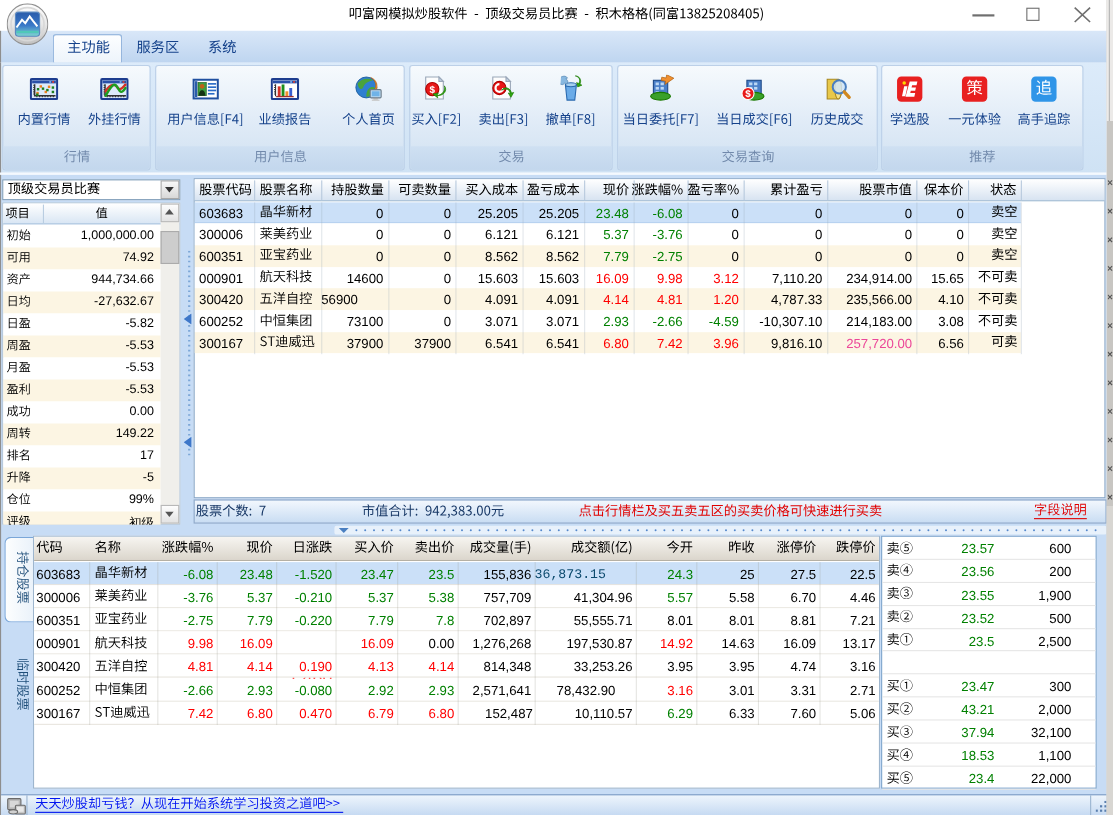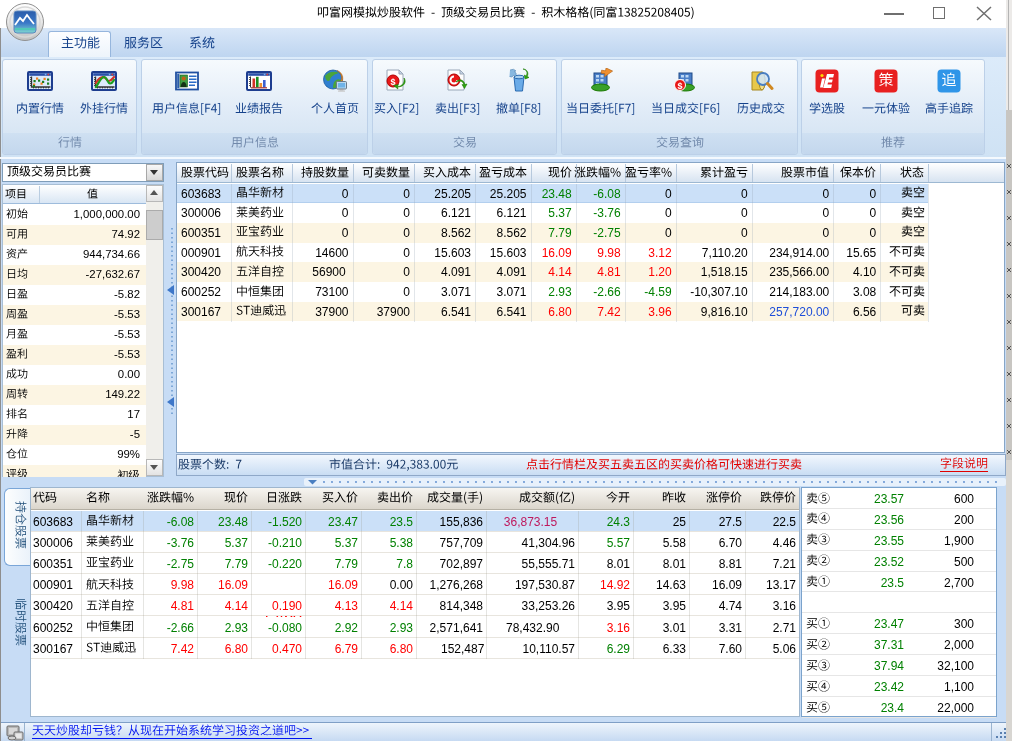--- a/index.html
+++ b/index.html
@@ -821,28 +821,28 @@
     <div style="position:absolute;left:177px;top:262.29999999999995px;width:751px;height:19.7px;background:#fcf5e3;"></div>
     <div style="position:absolute;left:181px;top:265.29999999999995px;width:60px;text-align:left;font-size:12px;color:#000;font-family:'Liberation Sans',sans-serif;line-height:normal;">300420</div>
     <div style="position:absolute;left:236px;top:264.79999999999995px;"><svg width="48" height="15">
         <g transform="translate(0,10.6) scale(0.01200,-0.01200)" fill="#000000">
           <use href="#g9c" x="0"></use>
           <use href="#g9d" x="1000"></use>
           <use href="#g9e" x="2000"></use>
           <use href="#g9f" x="3000"></use>
         </g>
       </svg></div>
-    <div style="position:absolute;left:292px;top:265.29999999999995px;width:74px;text-align:center;font-size:12px;color:#000000;font-family:'Liberation Sans',sans-serif;line-height:normal;">56900</div>
+    <div style="position:absolute;left:292px;top:265.29999999999995px;width:74px;text-align:left;font-size:12px;color:#000000;font-family:'Liberation Sans',sans-serif;line-height:normal;">56900</div>
     <div style="position:absolute;left:352.5px;top:265.29999999999995px;width:57.5px;text-align:right;font-size:12px;color:#000000;font-family:'Liberation Sans',sans-serif;line-height:normal;">0</div>
     <div style="position:absolute;left:414px;top:265.29999999999995px;width:57px;text-align:right;font-size:12px;color:#000000;font-family:'Liberation Sans',sans-serif;line-height:normal;">4.091</div>
     <div style="position:absolute;left:475px;top:265.29999999999995px;width:51.5px;text-align:right;font-size:12px;color:#000000;font-family:'Liberation Sans',sans-serif;line-height:normal;">4.091</div>
     <div style="position:absolute;left:530.5px;top:265.29999999999995px;width:41.200000000000045px;text-align:right;font-size:12px;color:#ff0000;font-family:'Liberation Sans',sans-serif;line-height:normal;">4.14</div>
     <div style="position:absolute;left:575.7px;top:265.29999999999995px;width:44.89999999999998px;text-align:right;font-size:12px;color:#ff0000;font-family:'Liberation Sans',sans-serif;line-height:normal;">4.81</div>
     <div style="position:absolute;left:624.6px;top:265.29999999999995px;width:47.10000000000002px;text-align:right;font-size:12px;color:#ff0000;font-family:'Liberation Sans',sans-serif;line-height:normal;">1.20</div>
-    <div style="position:absolute;left:675.7px;top:265.29999999999995px;width:71.89999999999998px;text-align:right;font-size:12px;color:#000000;font-family:'Liberation Sans',sans-serif;line-height:normal;">1,518.15</div>
+    <div style="position:absolute;left:675.7px;top:265.29999999999995px;width:71.89999999999998px;text-align:right;font-size:12px;color:#000000;font-family:'Liberation Sans',sans-serif;line-height:normal;">4,787.33</div>
     <div style="position:absolute;left:751.6px;top:265.29999999999995px;width:77.69999999999993px;text-align:right;font-size:12px;color:#000000;font-family:'Liberation Sans',sans-serif;line-height:normal;">235,566.00</div>
     <div style="position:absolute;left:833.3px;top:265.29999999999995px;width:43.0px;text-align:right;font-size:12px;color:#000000;font-family:'Liberation Sans',sans-serif;line-height:normal;padding-left:16px;">4.10</div>
     <div style="position:absolute;left:889.0px;top:264.79999999999995px;"><svg width="36" height="15">
         <g transform="translate(0,10.6) scale(0.01200,-0.01200)" fill="#000000">
           <use href="#g9b" x="0"></use>
           <use href="#g7b" x="1000"></use>
           <use href="#g41" x="2000"></use>
         </g>
       </svg></div>
     <div style="position:absolute;left:177px;top:281.99999999999994px;width:751px;height:19.7px;background:#ffffff;"></div>
@@ -884,21 +884,21 @@
         </g>
       </svg></div>
     <div style="position:absolute;left:292px;top:304.69999999999993px;width:56.5px;text-align:right;font-size:12px;color:#000000;font-family:'Liberation Sans',sans-serif;line-height:normal;">37900</div>
     <div style="position:absolute;left:352.5px;top:304.69999999999993px;width:57.5px;text-align:right;font-size:12px;color:#000000;font-family:'Liberation Sans',sans-serif;line-height:normal;">37900</div>
     <div style="position:absolute;left:414px;top:304.69999999999993px;width:57px;text-align:right;font-size:12px;color:#000000;font-family:'Liberation Sans',sans-serif;line-height:normal;">6.541</div>
     <div style="position:absolute;left:475px;top:304.69999999999993px;width:51.5px;text-align:right;font-size:12px;color:#000000;font-family:'Liberation Sans',sans-serif;line-height:normal;">6.541</div>
     <div style="position:absolute;left:530.5px;top:304.69999999999993px;width:41.200000000000045px;text-align:right;font-size:12px;color:#ff0000;font-family:'Liberation Sans',sans-serif;line-height:normal;">6.80</div>
     <div style="position:absolute;left:575.7px;top:304.69999999999993px;width:44.89999999999998px;text-align:right;font-size:12px;color:#ff0000;font-family:'Liberation Sans',sans-serif;line-height:normal;">7.42</div>
     <div style="position:absolute;left:624.6px;top:304.69999999999993px;width:47.10000000000002px;text-align:right;font-size:12px;color:#ff0000;font-family:'Liberation Sans',sans-serif;line-height:normal;">3.96</div>
     <div style="position:absolute;left:675.7px;top:304.69999999999993px;width:71.89999999999998px;text-align:right;font-size:12px;color:#000000;font-family:'Liberation Sans',sans-serif;line-height:normal;">9,816.10</div>
-    <div style="position:absolute;left:751.6px;top:304.69999999999993px;width:77.69999999999993px;text-align:right;font-size:12px;color:#1d4ed8;font-family:'Liberation Sans',sans-serif;line-height:normal;">257,720.00</div>
+    <div style="position:absolute;left:751.6px;top:304.69999999999993px;width:77.69999999999993px;text-align:right;font-size:12px;color:#ec4899;font-family:'Liberation Sans',sans-serif;line-height:normal;">257,720.00</div>
     <div style="position:absolute;left:833.3px;top:304.69999999999993px;width:43.0px;text-align:right;font-size:12px;color:#000000;font-family:'Liberation Sans',sans-serif;line-height:normal;">6.56</div>
     <div style="position:absolute;left:901.0px;top:304.19999999999993px;"><svg width="24" height="15">
         <g transform="translate(0,10.6) scale(0.01200,-0.01200)" fill="#000000">
           <use href="#g7b" x="0"></use>
           <use href="#g41" x="1000"></use>
         </g>
       </svg></div>
     <div style="position:absolute;left:231px;top:183.5px;width:1px;height:138px;background:rgba(150,165,180,0.28);"></div>
     <div style="position:absolute;left:292px;top:183.5px;width:1px;height:138px;background:rgba(150,165,180,0.28);"></div>
     <div style="position:absolute;left:352.5px;top:183.5px;width:1px;height:138px;background:rgba(150,165,180,0.28);"></div>
@@ -1190,21 +1190,21 @@
           <use href="#g8e" x="2000"></use>
           <use href="#g8f" x="3000"></use>
         </g>
       </svg></div>
     <div style="position:absolute;left:143px;top:514.5px;width:51px;text-align:right;font-size:12px;color:#008000;font-family:'Liberation Sans',sans-serif;line-height:normal;">-6.08</div>
     <div style="position:absolute;left:197px;top:514.5px;width:51px;text-align:right;font-size:12px;color:#008000;font-family:'Liberation Sans',sans-serif;line-height:normal;">23.48</div>
     <div style="position:absolute;left:251px;top:514.5px;width:51px;text-align:right;font-size:12px;color:#008000;font-family:'Liberation Sans',sans-serif;line-height:normal;">-1.520</div>
     <div style="position:absolute;left:305px;top:514.5px;width:53px;text-align:right;font-size:12px;color:#008000;font-family:'Liberation Sans',sans-serif;line-height:normal;">23.47</div>
     <div style="position:absolute;left:361px;top:514.5px;width:52px;text-align:right;font-size:12px;color:#008000;font-family:'Liberation Sans',sans-serif;line-height:normal;">23.5</div>
     <div style="position:absolute;left:416px;top:514.5px;width:67px;text-align:right;font-size:12px;color:#000000;font-family:'Liberation Sans',sans-serif;line-height:normal;">155,836</div>
-    <div style="position:absolute;left:486px;top:514.5px;width:89px;text-align:center;font-size:12px;color:#be185d;font-family:Liberation Sans, sans-serif;line-height:normal;">36,873.15</div>
+    <div style="position:absolute;left:486px;top:514.5px;width:89px;text-align:left;font-size:12px;color:#0c4a6e;font-family:Liberation Mono, monospace;line-height:normal;">36,873.15</div>
     <div style="position:absolute;left:578px;top:514.5px;width:52px;text-align:right;font-size:12px;color:#008000;font-family:'Liberation Sans',sans-serif;line-height:normal;">24.3</div>
     <div style="position:absolute;left:633px;top:514.5px;width:53px;text-align:right;font-size:12px;color:#000000;font-family:'Liberation Sans',sans-serif;line-height:normal;">25</div>
     <div style="position:absolute;left:689px;top:514.5px;width:53px;text-align:right;font-size:12px;color:#000000;font-family:'Liberation Sans',sans-serif;line-height:normal;">27.5</div>
     <div style="position:absolute;left:745px;top:514.5px;width:51px;text-align:right;font-size:12px;color:#000000;font-family:'Liberation Sans',sans-serif;line-height:normal;">22.5</div>
     <div style="position:absolute;left:31px;top:531.7px;width:768px;height:21.2px;background:#ffffff;border-bottom:1px solid #e8e5de;"></div>
     <div style="position:absolute;left:33px;top:535.7px;width:60px;text-align:left;font-size:12px;color:#000;font-family:'Liberation Sans',sans-serif;line-height:normal;">300006</div>
     <div style="position:absolute;left:86px;top:535.2px;"><svg width="48" height="15">
         <g transform="translate(0,10.6) scale(0.01200,-0.01200)" fill="#000000">
           <use href="#g91" x="0"></use>
           <use href="#g92" x="1000"></use>
@@ -1379,57 +1379,57 @@
     <div style="position:absolute;left:840px;top:554.6999999999999px;width:64px;text-align:right;font-size:12px;color:#008000;font-family:'Liberation Sans',sans-serif;line-height:normal;">23.52</div>
     <div style="position:absolute;left:910px;top:554.6999999999999px;width:64px;text-align:right;font-size:12px;color:#000;font-family:'Liberation Sans',sans-serif;line-height:normal;">500</div>
     <div style="position:absolute;left:802px;top:571.5999999999999px;width:194px;height:20.9px;border-bottom:1px solid #e6e6e6;"></div>
     <div style="position:absolute;left:806px;top:575.0999999999999px;"><svg width="24" height="15">
         <g transform="translate(0,10.6) scale(0.01200,-0.01200)" fill="#000000">
           <use href="#gc7" x="0"></use>
           <use href="#gcc" x="1000"></use>
         </g>
       </svg></div>
     <div style="position:absolute;left:840px;top:575.5999999999999px;width:64px;text-align:right;font-size:12px;color:#008000;font-family:'Liberation Sans',sans-serif;line-height:normal;">23.5</div>
-    <div style="position:absolute;left:910px;top:575.5999999999999px;width:64px;text-align:right;font-size:12px;color:#000;font-family:'Liberation Sans',sans-serif;line-height:normal;">2,700</div>
+    <div style="position:absolute;left:910px;top:575.5999999999999px;width:64px;text-align:right;font-size:12px;color:#000;font-family:'Liberation Sans',sans-serif;line-height:normal;">2,500</div>
     <div style="position:absolute;left:802px;top:592.4999999999999px;width:194px;height:20.9px;border-bottom:1px solid #e6e6e6;"></div>
     <div style="position:absolute;left:802px;top:613.3999999999999px;width:194px;height:20.9px;border-bottom:1px solid #e6e6e6;"></div>
     <div style="position:absolute;left:806px;top:616.8999999999999px;"><svg width="24" height="15">
         <g transform="translate(0,10.6) scale(0.01200,-0.01200)" fill="#000000">
           <use href="#gcd" x="0"></use>
           <use href="#gcc" x="1000"></use>
         </g>
       </svg></div>
     <div style="position:absolute;left:840px;top:617.3999999999999px;width:64px;text-align:right;font-size:12px;color:#008000;font-family:'Liberation Sans',sans-serif;line-height:normal;">23.47</div>
     <div style="position:absolute;left:910px;top:617.3999999999999px;width:64px;text-align:right;font-size:12px;color:#000;font-family:'Liberation Sans',sans-serif;line-height:normal;">300</div>
     <div style="position:absolute;left:802px;top:634.2999999999998px;width:194px;height:20.9px;border-bottom:1px solid #e6e6e6;"></div>
     <div style="position:absolute;left:806px;top:637.7999999999998px;"><svg width="24" height="15">
         <g transform="translate(0,10.6) scale(0.01200,-0.01200)" fill="#000000">
           <use href="#gcd" x="0"></use>
           <use href="#gcb" x="1000"></use>
         </g>
       </svg></div>
-    <div style="position:absolute;left:840px;top:638.2999999999998px;width:64px;text-align:right;font-size:12px;color:#008000;font-family:'Liberation Sans',sans-serif;line-height:normal;">37.31</div>
+    <div style="position:absolute;left:840px;top:638.2999999999998px;width:64px;text-align:right;font-size:12px;color:#008000;font-family:'Liberation Sans',sans-serif;line-height:normal;">43.21</div>
     <div style="position:absolute;left:910px;top:638.2999999999998px;width:64px;text-align:right;font-size:12px;color:#000;font-family:'Liberation Sans',sans-serif;line-height:normal;">2,000</div>
     <div style="position:absolute;left:802px;top:655.1999999999998px;width:194px;height:20.9px;border-bottom:1px solid #e6e6e6;"></div>
     <div style="position:absolute;left:806px;top:658.6999999999998px;"><svg width="24" height="15">
         <g transform="translate(0,10.6) scale(0.01200,-0.01200)" fill="#000000">
           <use href="#gcd" x="0"></use>
           <use href="#gca" x="1000"></use>
         </g>
       </svg></div>
     <div style="position:absolute;left:840px;top:659.1999999999998px;width:64px;text-align:right;font-size:12px;color:#008000;font-family:'Liberation Sans',sans-serif;line-height:normal;">37.94</div>
     <div style="position:absolute;left:910px;top:659.1999999999998px;width:64px;text-align:right;font-size:12px;color:#000;font-family:'Liberation Sans',sans-serif;line-height:normal;">32,100</div>
     <div style="position:absolute;left:802px;top:676.0999999999998px;width:194px;height:20.9px;border-bottom:1px solid #e6e6e6;"></div>
     <div style="position:absolute;left:806px;top:679.5999999999998px;"><svg width="24" height="15">
         <g transform="translate(0,10.6) scale(0.01200,-0.01200)" fill="#000000">
           <use href="#gcd" x="0"></use>
           <use href="#gc9" x="1000"></use>
         </g>
       </svg></div>
-    <div style="position:absolute;left:840px;top:680.0999999999998px;width:64px;text-align:right;font-size:12px;color:#008000;font-family:'Liberation Sans',sans-serif;line-height:normal;">23.42</div>
+    <div style="position:absolute;left:840px;top:680.0999999999998px;width:64px;text-align:right;font-size:12px;color:#008000;font-family:'Liberation Sans',sans-serif;line-height:normal;">18.53</div>
     <div style="position:absolute;left:910px;top:680.0999999999998px;width:64px;text-align:right;font-size:12px;color:#000;font-family:'Liberation Sans',sans-serif;line-height:normal;">1,100</div>
     <div style="position:absolute;left:802px;top:696.9999999999998px;width:194px;height:20.9px;border-bottom:1px solid #e6e6e6;"></div>
     <div style="position:absolute;left:806px;top:700.4999999999998px;"><svg width="24" height="15">
         <g transform="translate(0,10.6) scale(0.01200,-0.01200)" fill="#000000">
           <use href="#gcd" x="0"></use>
           <use href="#gc8" x="1000"></use>
         </g>
       </svg></div>
     <div style="position:absolute;left:840px;top:700.9999999999998px;width:64px;text-align:right;font-size:12px;color:#008000;font-family:'Liberation Sans',sans-serif;line-height:normal;">23.4</div>
     <div style="position:absolute;left:910px;top:700.9999999999998px;width:64px;text-align:right;font-size:12px;color:#000;font-family:'Liberation Sans',sans-serif;line-height:normal;">22,000</div>

